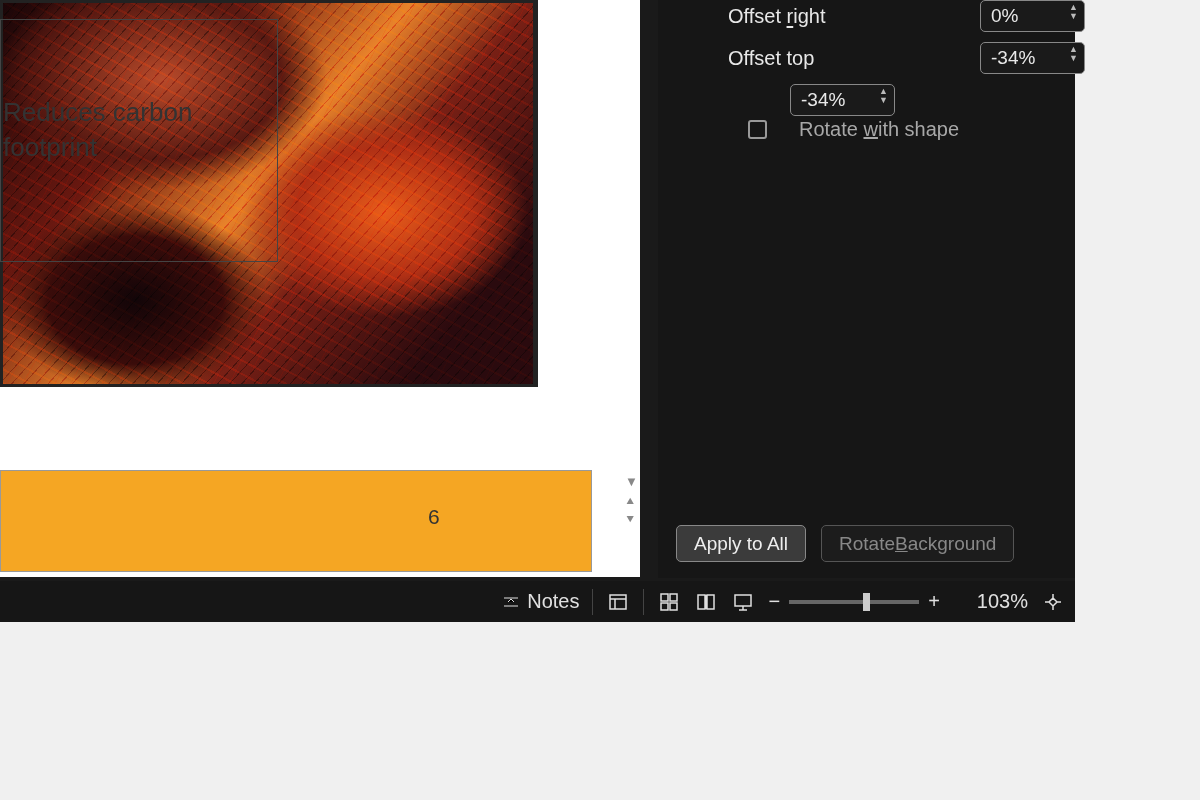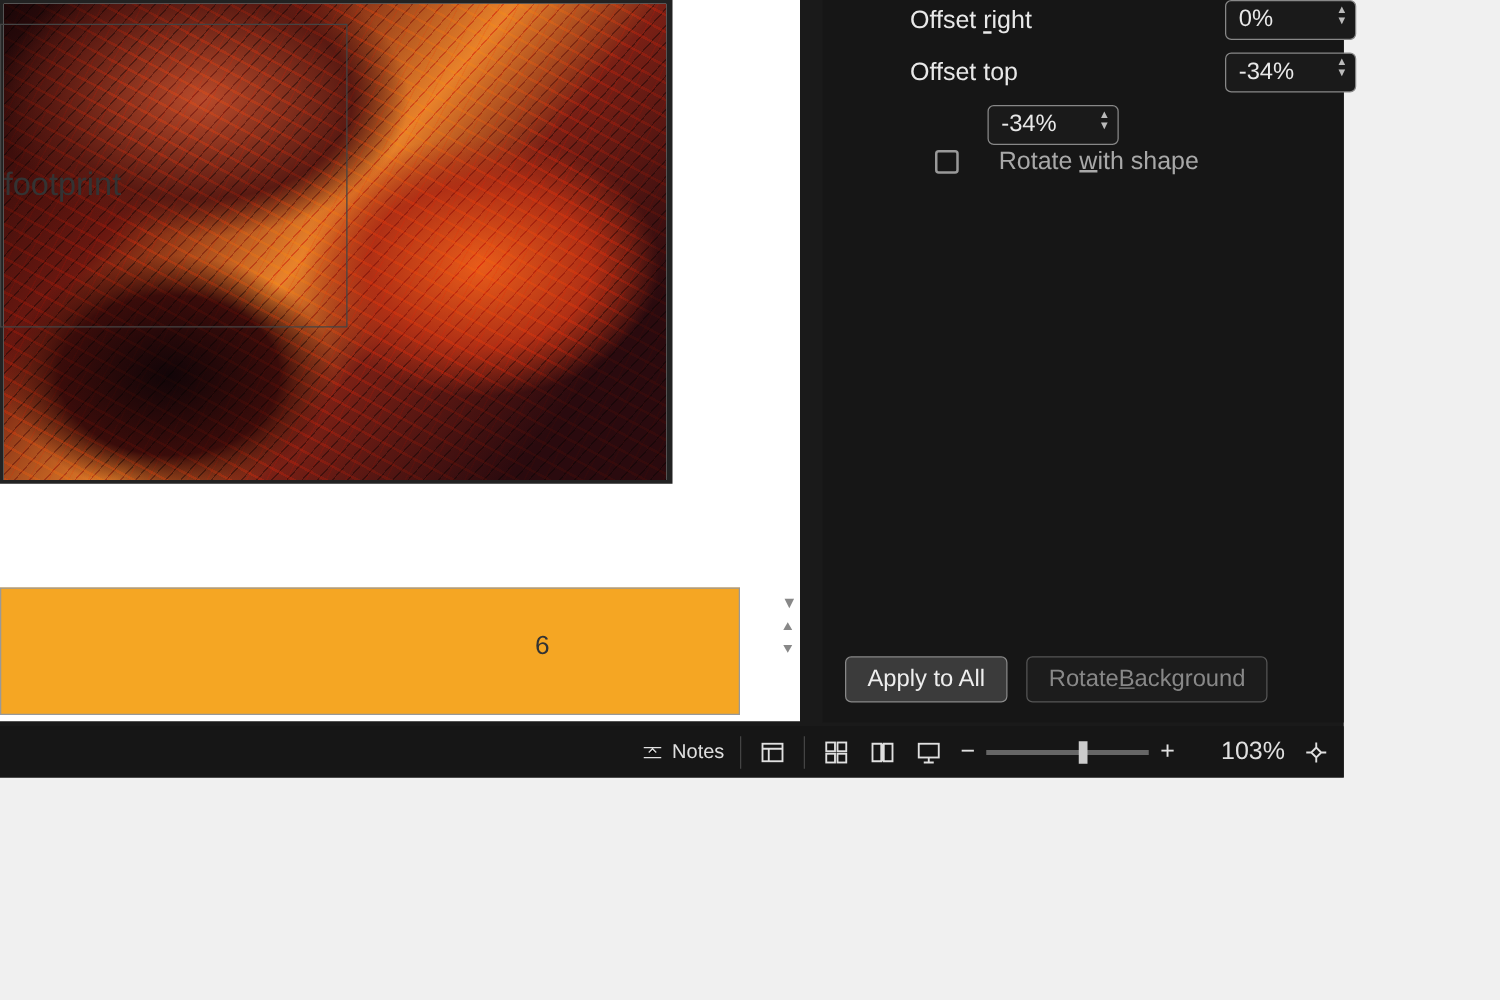--- a/index.html
+++ b/index.html
@@ -31,39 +31,39 @@
 .spin-arrows { position:absolute; right:6px; top:2px; display:flex; flex-direction:column; line-height:1; }
 .spin-arrows span { color:#bbb; font-size:9px; cursor:pointer; }
 .chkrow { position:absolute; left:70px; top:118px; display:flex; align-items:center; gap:32px;margin-left:20px; }
 .chk { width:19px; height:19px; border:2px solid #999; border-radius:3px; cursor:pointer; }
 .chklab { color:#a8a8a8; font-size:20px; }
 .btn-row { position:absolute; top:525px; left:18px; display:flex; gap:15px; }
 .btn { height:37px; padding:0 17px; border-radius:5px; font-size:19px; display:flex; align-items:center; cursor:pointer; }
 .btn-pri { background:#3b3b3b; border:1px solid #888; color:#eee; }
 .btn-sec { background:#1c1c1c; border:1px solid #555; color:#888; }
 .status-bar { position:absolute; top:581px; left:0; width:1075px; height:41px; background:#161616; display:flex; align-items:center; justify-content:flex-end; padding-right:10px; gap:13px; color:#e0e0e0; }
-.notes { display:flex; align-items:center; gap:6px; font-size:16px; cursor:pointer; }
+.notes { display:flex; align-items:center; gap:6px; font-size:20px; cursor:pointer; }
 .vicon { width:24px; height:24px; display:flex; align-items:center; justify-content:center; cursor:pointer; }
 .vicon svg { stroke:#e0e0e0; fill:none; stroke-width:1.5; }
 .zoom { display:flex; align-items:center; gap:9px; font-size:20px; }
 .slider { width:130px; height:4px; background:#666; position:relative; }
 .slider::after { content:""; position:absolute; width:7px; height:18px; background:#ccc; top:-7px; left:74px; }
 .pct { font-size:20px;margin-left:24px; }
 .divider { width:1px; height:26px; background:#444; }
 </style>
 </head>
 <body>
 
 <div class="app-window">
 
   <div class="canvas-area">
     <div class="slide-img"></div>
     <div class="text-box">
       <div class="tbx-text">
-        <br>
+        <span>Reduces carbon</span><br>
         <span>footprint</span>
       </div>
     </div>
     <div class="orange-bar"></div>
     <div class="slide-no">6</div>
     <div class="scroll-btns">
       <span>▼</span>
       <span style="transform:scaleY(-1)">⯆</span>
       <span>⯆</span>
     </div>

